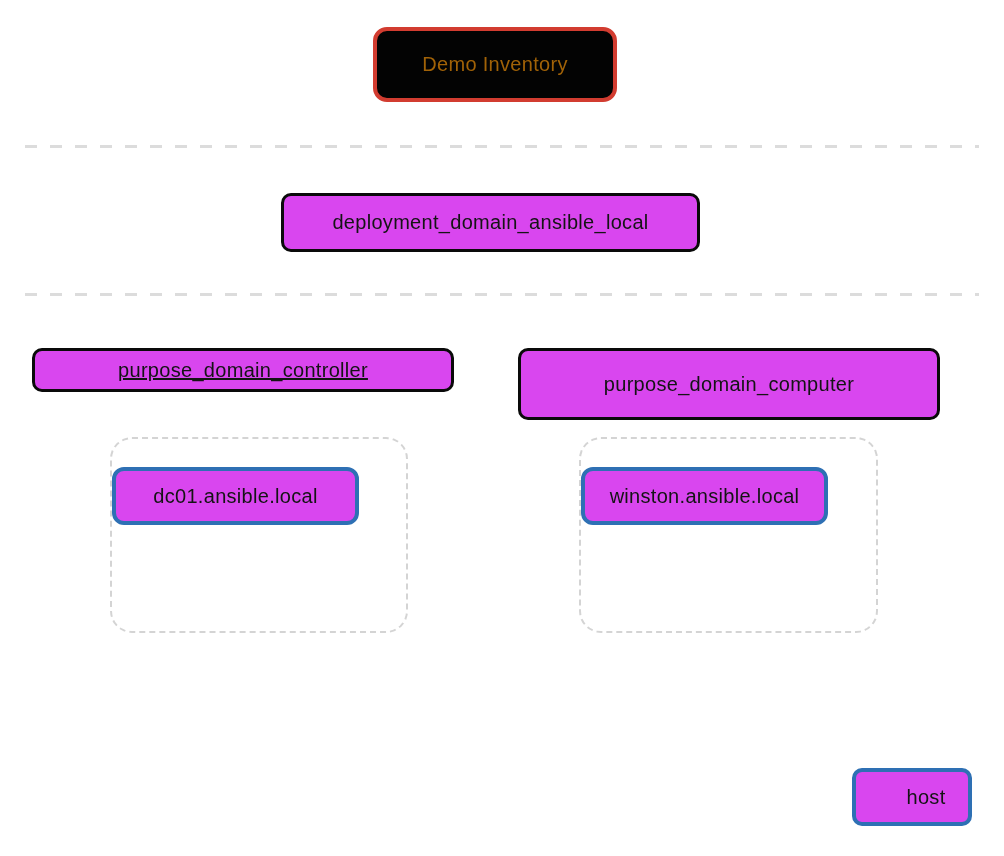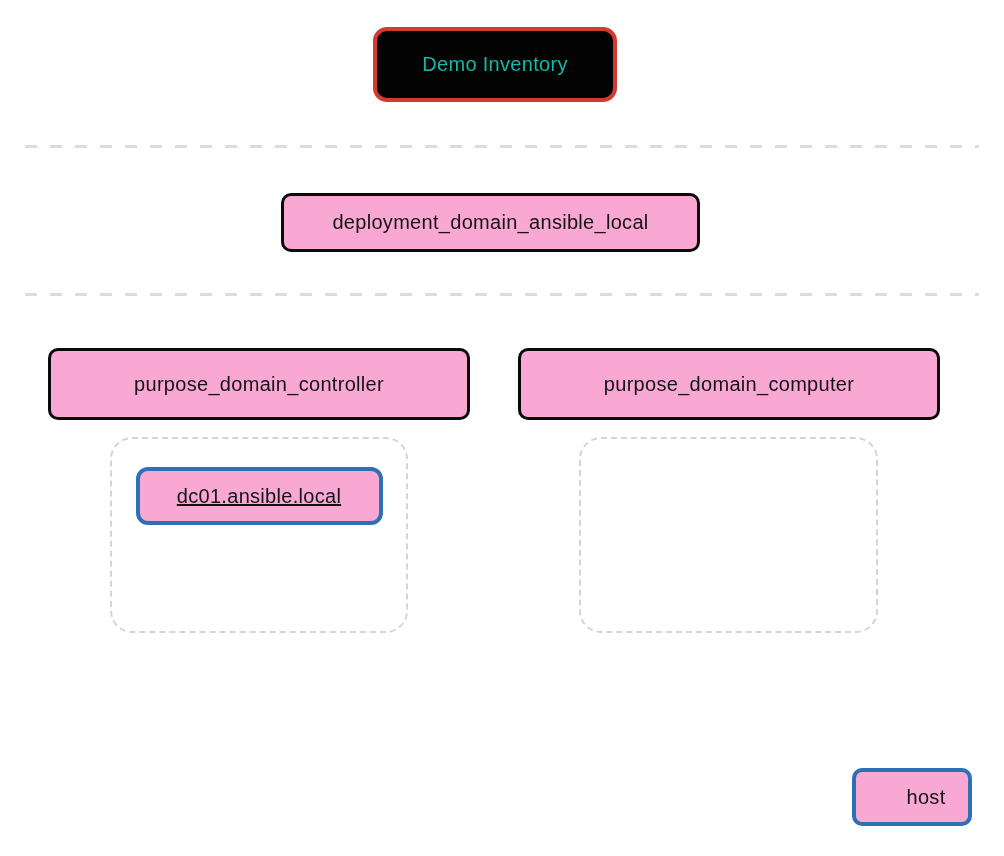--- a/index.html
+++ b/index.html
@@ -15,41 +15,41 @@
     background: #ffffff;
     overflow: hidden;
     color: #141414;
   }
   .node {
     position: absolute;
     display: flex;
     align-items: center;
     justify-content: center;
     box-sizing: border-box;
-    background: #f9a8d4;
+    background: #d946ef;
     font-size: 20px;
     letter-spacing: 0.3px;
     white-space: nowrap;
   }
   
   .inventory-node {
     left: 373px; top: 27px;
     width: 244px; height: 75px;
     background: var(--inventory-fill, #030303);
     border: 4px solid var(--inventory-border, #d23c30);
     border-radius: 14px;
-    color: #14b8a6;
+    color: #a16207;
   }
   
   .group-node {
     border: 3.5px solid var(--group-border, #0a0a0a);
     border-radius: 10px;
   }
   .deployment-node { left: 281px; top: 193px; width: 419px; height: 59px; }
-  .controller-node { left: 48px;  top: 348px; width: 422px; height: 72px; }
+  .controller-node { left: 32px;  top: 348px; width: 422px; height: 44px; text-decoration: underline; }
   .computer-node   { left: 518px; top: 348px; width: 422px; height: 72px; }
   
   .separator {
     position: absolute;
     left: 25px;
     width: 954px;
     height: 3px;
     background: repeating-linear-gradient(
       to right,
       var(--separator, #dcdcdc) 0 12px,
@@ -59,24 +59,22 @@
   .separator-1 { top: 145px; }
   .separator-2 { top: 293px; }
   
   .host-container {
     position: absolute;
     box-sizing: border-box;
     border: 2.5px dashed var(--host-container-border, #d4d4d4);
     border-radius: 22px;
     display: flex;
     flex-direction: column;
-    align-items: center;
     padding-top: 28px;
     gap: 22px;
-    text-decoration: underline;
   }
   .host-container-left  { left: 110px; top: 437px; width: 298px; height: 196px; }
   .host-container-right { left: 579px; top: 437px; width: 299px; height: 196px; }
   
   .host-node {
     position: static;
     width: 247px; height: 58px;
     border: 4px solid var(--host-border, #2e70b4);
     border-radius: 12px;
     flex: 0 0 auto;
@@ -111,18 +109,19 @@
 
   <div class="node group-node controller-node">purpose_domain_controller</div>
 
   <div class="node group-node computer-node">purpose_domain_computer</div>
 
   <div class="host-container host-container-left">
     <div class="node host-node">dc01.ansible.local</div>
   </div>
 
   <div class="host-container host-container-right">
+    <div class="node host-node">winston.ansible.local</div>
   </div>
 
 
   <div class="node legend-host-node">host</div>
 
 </div>
 
 </body></html>

